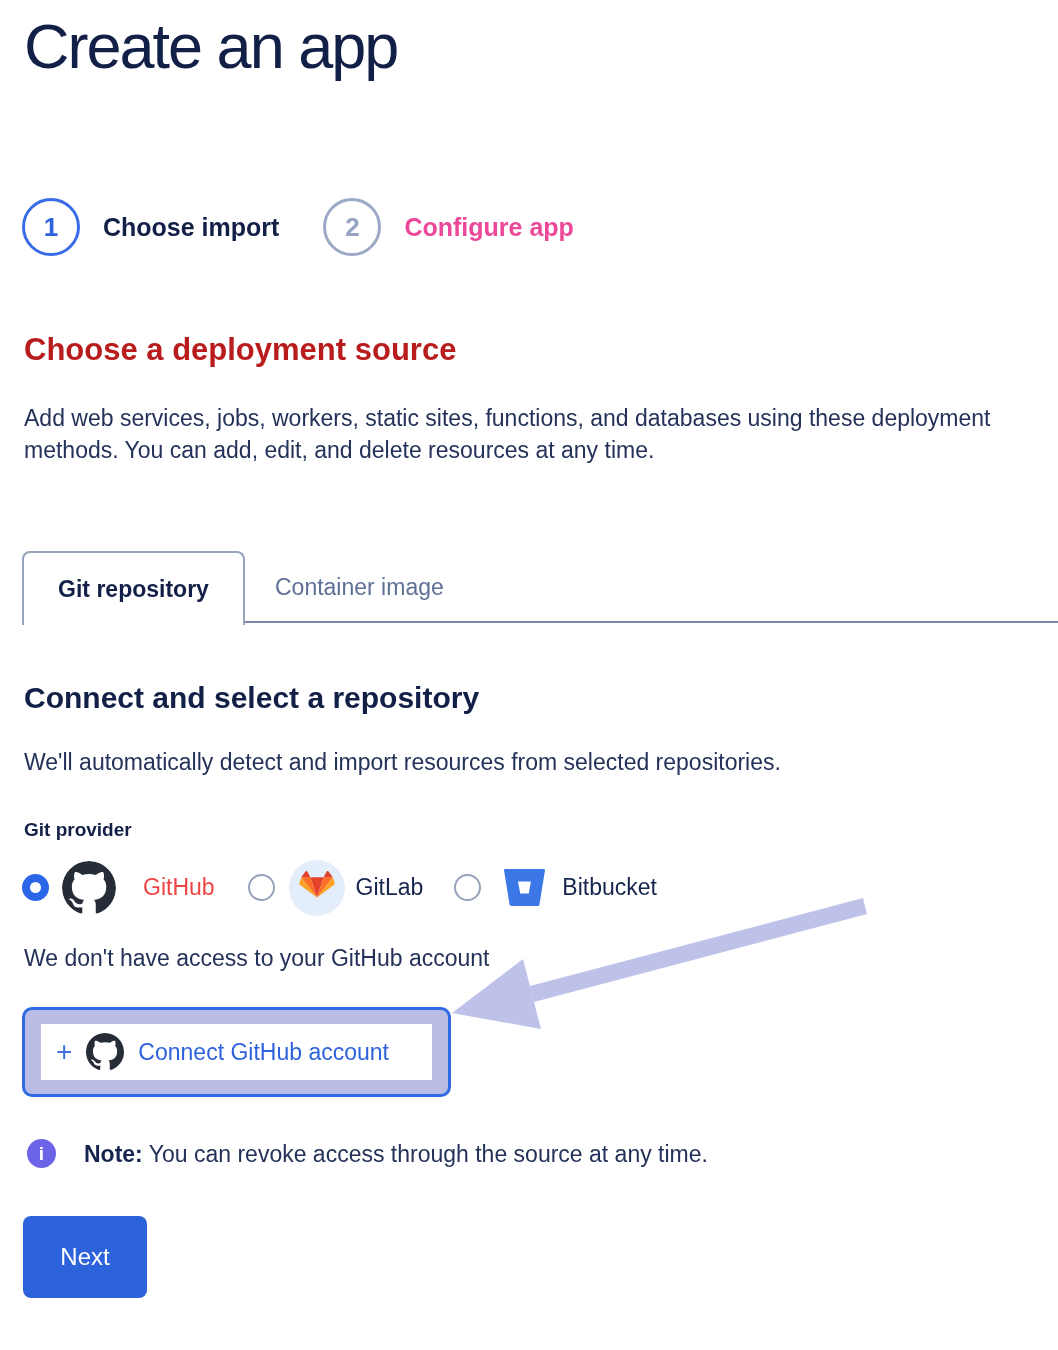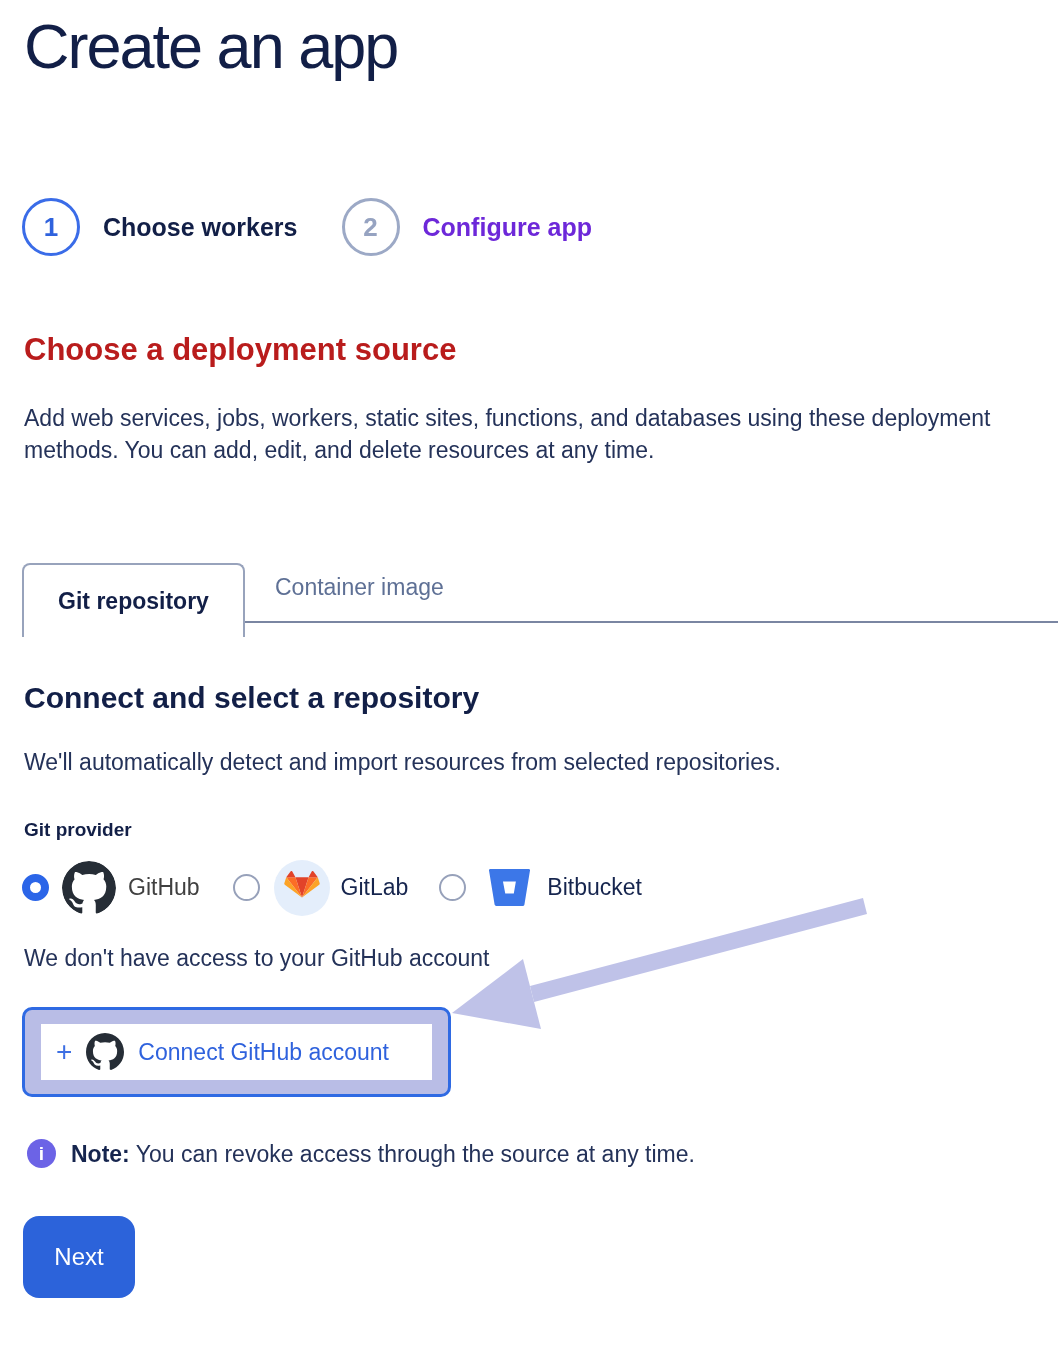--- a/index.html
+++ b/index.html
@@ -12,50 +12,50 @@
 
   
   .stepper { position:absolute; left:22px; top:198px; display:flex; align-items:center; }
   .step-circle { width:58px; height:58px; border-radius:50%; display:flex; align-items:center;
     justify-content:center; font-size:26px; font-weight:600; background:#fff; }
   .step-active .step-circle { border:3px solid #3a6ce8; color:#2f62dd; }
   .step-inactive .step-circle { border:3px solid #9ca9c6; color:#96a3c1; }
   .step { display:flex; align-items:center; }
   .step-label { margin-left:23px; font-size:25px; }
   .step-active .step-label { font-weight:700; color:#121f47; }
-  .step-inactive .step-label { font-weight:600; color:#6d28d9; }
+  .step-inactive .step-label { font-weight:600; color:#ec4899; }
   .step-inactive { margin-left:44px; }
 
   .section-heading { position:absolute; left:24px; top:332px; font-size:31px; font-weight:700; color:#b91c1c; }
   .section-desc { position:absolute; left:24px; top:402px; width:1012px; font-size:23px; line-height:32px; color:#243259; }
 
   
   .tabs { position:absolute; left:22px; top:551px; width:1036px; height:72px;
     border-bottom:2px solid #7a86a2; }
-  .tab-active { position:absolute; left:0; top:12px; width:223px; height:74px; background:#ffffff;
+  .tab-active { position:absolute; left:0; top:0; width:223px; height:74px; background:#ffffff;
     border:2px solid #98a3bc; border-bottom:none; border-radius:8px 8px 0 0; z-index:2;
     display:flex; align-items:center; justify-content:center;
     font-size:23px; font-weight:700; color:#121f47; }
   .tab-inactive { position:absolute; top:0; height:72px; line-height:72px;
     font-size:23px; font-weight:500; color:#5e7095; }
   .tab-2 { left:253px; }
   .tab-3 { left:511px; }
 
   .connect-heading { position:absolute; left:24px; top:681px; font-size:30px; font-weight:700; color:#121f47; }
   .connect-desc { position:absolute; left:24px; top:749px; font-size:23px; color:#243259; }
   .git-provider-label { position:absolute; left:24px; top:819px; font-size:19px; font-weight:700; color:#121f47; }
 
   
   .providers { position:absolute; left:22px; top:859px; height:57px; display:flex; align-items:center; }
   .radio { width:27px; height:27px; border-radius:50%; background:#fff; flex:0 0 auto; }
   .radio-on { border:8px solid #2b65e8; }
   .radio-off { border:2px solid #97a1ba; }
   .github-avatar { margin-left:13px; width:54px; height:54px; border-radius:50%; flex:0 0 auto; }
   .provider-label { font-size:23px; }
-  .lbl-github { margin-left:12px; color:#404040; }
+  .lbl-github { margin-left:27px; color:#ef4444; }
   .lbl-gitlab { margin-left:11px; color:#16254e; }
   .lbl-bitbucket { margin-left:17px; color:#16254e; }
   .r2 { margin-left:33px; } .r3 { margin-left:31px; }
   .gitlab-badge { margin-left:14px; width:56px; height:56px; border-radius:50%; background:#e4eefb;
     display:flex; align-items:center; justify-content:center; flex:0 0 auto; }
   .bitbucket-badge { margin-left:23px; width:41px; height:41px; display:flex; align-items:center;
     justify-content:center; flex:0 0 auto; }
 
   .no-access { position:absolute; left:24px; top:945px; font-size:23px; color:#243259; }
 
@@ -68,37 +68,37 @@
   .connect-inner .octocat { margin-left:14px; }
   .connect-label { margin-left:14px; font-size:23px; font-weight:400; color:#2f62dd; }
 
   
   .arrow-overlay { position:absolute; left:0; top:0; z-index:5; pointer-events:none; }
 
   
   .note-row { position:absolute; left:27px; top:1139px; display:flex; align-items:flex-start; }
   .info-icon { width:29px; height:29px; border-radius:50%; background:#6c63e6; color:#ffffff;
     font-size:19px; font-weight:700; display:flex; align-items:center; justify-content:center; flex:0 0 auto; }
-  .note-text { margin-left:15px; font-size:23px; margin-top:2px; color:#243259; }
+  .note-text { margin-left:28px; font-size:23px; margin-top:2px; color:#243259; }
   .note-label { font-weight:700; color:#16254e; }
 
-  .next-button { position:absolute; left:23px; top:1216px; width:112px; height:82px; border:none;
-    border-radius:16px; background:#2c63da; color:#ffffff; font-size:24px; font-weight:500;
+  .next-button { position:absolute; left:23px; top:1216px; width:124px; height:82px; border:none;
+    border-radius:8px; background:#2c63da; color:#ffffff; font-size:24px; font-weight:500;
     font-family:"Liberation Sans", sans-serif; display:flex; align-items:center; justify-content:center;
     cursor:pointer; }
 </style>
 </head>
 <body>
 
 <h1 class="page-title">Create an app</h1>
 
 <div class="stepper">
   <div class="step step-active">
     <div class="step-circle">1</div>
-    <div class="step-label">Choose workers</div>
+    <div class="step-label">Choose import</div>
   </div>
   <div class="step step-inactive">
     <div class="step-circle">2</div>
     <div class="step-label">Configure app</div>
   </div>
 </div>
 
 <h2 class="section-heading">Choose a deployment source</h2>
 <p class="section-desc">Add web services, jobs, workers, static sites, functions, and databases using these deployment methods. You can add, edit, and delete resources at any time.</p>
 

